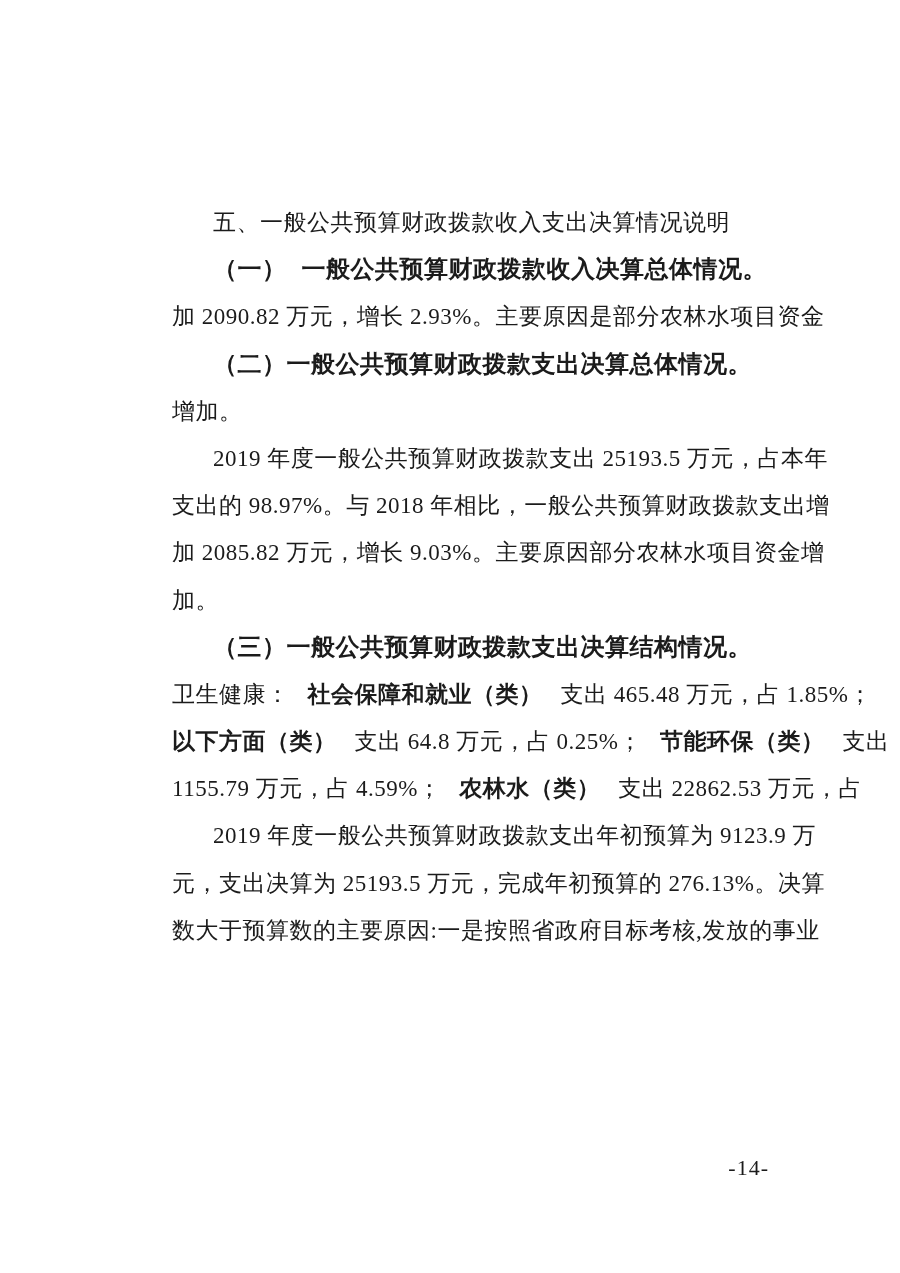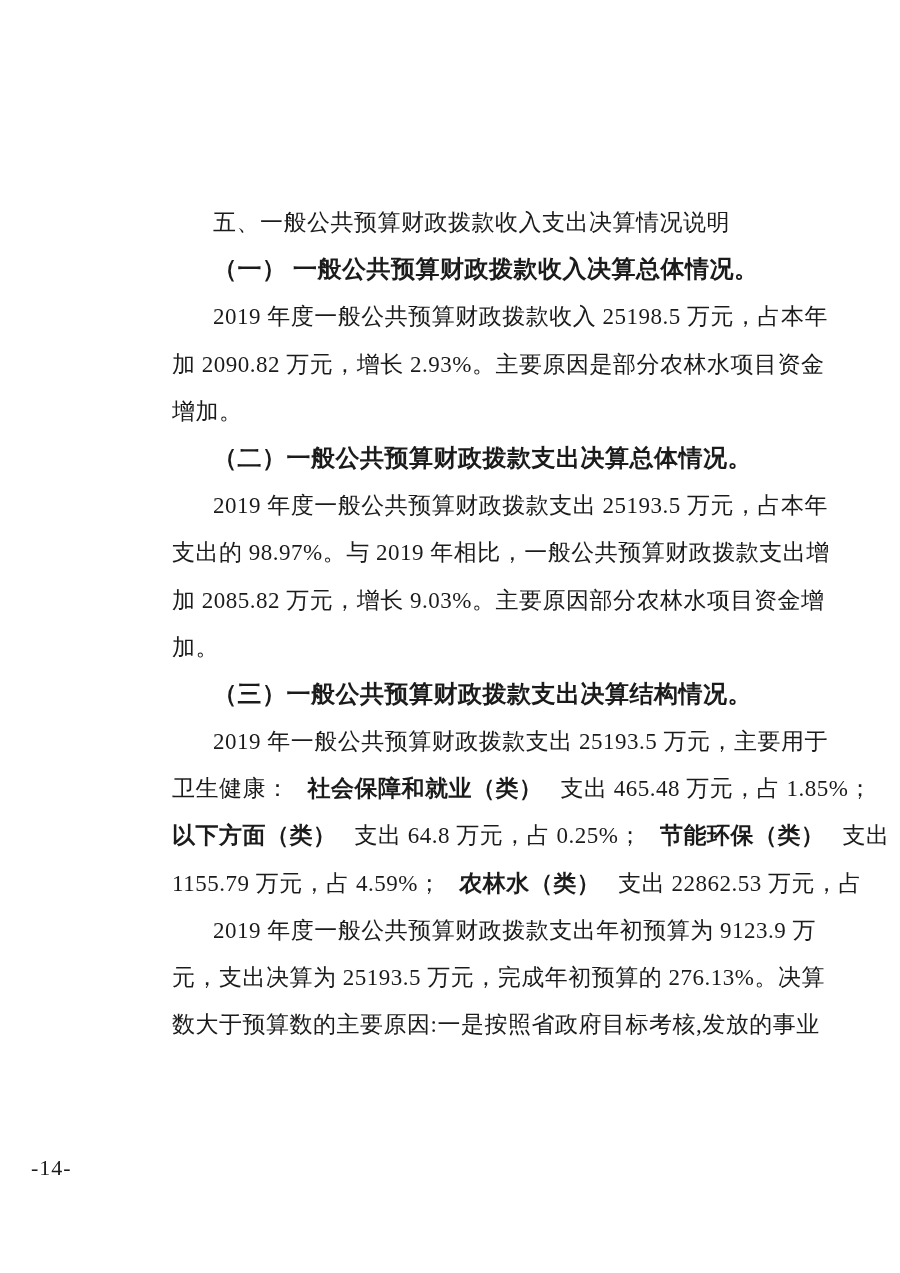--- a/index.html
+++ b/index.html
@@ -27,57 +27,55 @@
     height: 43.2px;
     line-height: 43.2px;
     font-size: 23px;
     white-space: pre;
     text-align: left;
     letter-spacing: 0.5px;
   }
   .ind { padding-left: 46px; }
   .h1 { font-weight: 400; }
   .h2 { font-weight: 700; font-size: 24px; }
-  .ln b, .ln .cat { font-weight: 700; }
+  .ln b, .ln .cat { font-weight: 700; font-family: Liberation Mono, monospace; }
   .footer {
     position: absolute;
     top: 1120px;
     left: 0;
     width: 748px;
     height: 34px;
     line-height: 34px;
-    text-align: left;
+    text-align: right;
     font-size: 22px;
     letter-spacing: 1px;
   }
 </style>
 </head>
 <body>
 
 <div class="page">
   <main class="textblock">
 
     <div class="ln ind h1"><span>五、一般公共预算财政拨款收入支出决算情况说明</span></div>
 
     <div class="ln ind h2"><b>（一） 一般公共预算财政拨款收入决算总体情况。</b></div>
 
-    <div class="ln ind"><span>2019 年度一般公共预算财政拨款收入 25198.5 万元，占本年</span></div>
     <div class="ln"><span>加 2090.82 万元，增长 2.93%。主要原因是部分农林水项目资金</span></div>
+    <div class="ln ind h2"><b>（二）一般公共预算财政拨款支出决算总体情况。</b></div>
+
     <div class="ln"><span>增加。</span></div>
 
-    <div class="ln ind h2"><b>（二）一般公共预算财政拨款支出决算总体情况。</b></div>
-
     <div class="ln ind"><span>2019 年度一般公共预算财政拨款支出 25193.5 万元，占本年</span></div>
-    <div class="ln"><span>支出的 98.97%。与 2019 年相比，一般公共预算财政拨款支出增</span></div>
+    <div class="ln"><span>支出的 98.97%。与 2018 年相比，一般公共预算财政拨款支出增</span></div>
     <div class="ln"><span>加 2085.82 万元，增长 9.03%。主要原因部分农林水项目资金增</span></div>
     <div class="ln"><span>加。</span></div>
 
     <div class="ln ind h2"><b>（三）一般公共预算财政拨款支出决算结构情况。</b></div>
 
-    <div class="ln ind"><span>2019 年一般公共预算财政拨款支出 25193.5 万元，主要用于</span></div>
     <div class="ln"><span>卫生健康：</span><b class="cat">社会保障和就业（类）</b><span>支出 465.48 万元，占 1.85%；</span></div>
     <div class="ln"><b class="cat">以下方面（类）</b><span>支出 64.8 万元，占 0.25%；</span><b class="cat">节能环保（类）</b><span>支出</span></div>
     <div class="ln"><span>1155.79 万元，占 4.59%；</span><b class="cat">农林水（类）</b><span>支出 22862.53 万元，占</span></div>
 
 
     <div class="ln ind"><span>2019 年度一般公共预算财政拨款支出年初预算为 9123.9 万</span></div>
     <div class="ln"><span>元，支出决算为 25193.5 万元，完成年初预算的 276.13%。决算</span></div>
     <div class="ln"><span>数大于预算数的主要原因:一是按照省政府目标考核,发放的事业</span></div>
 
   </main>

